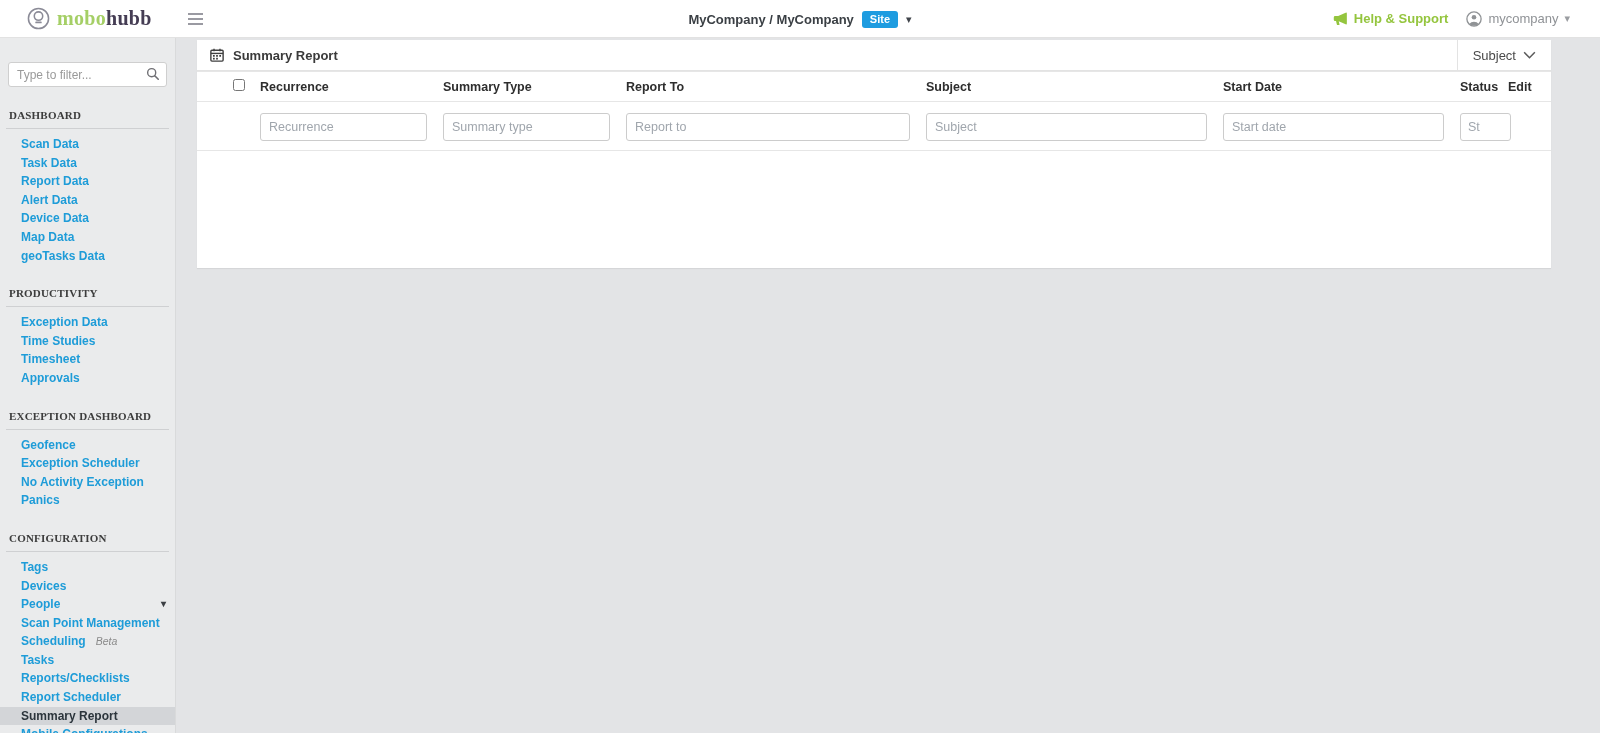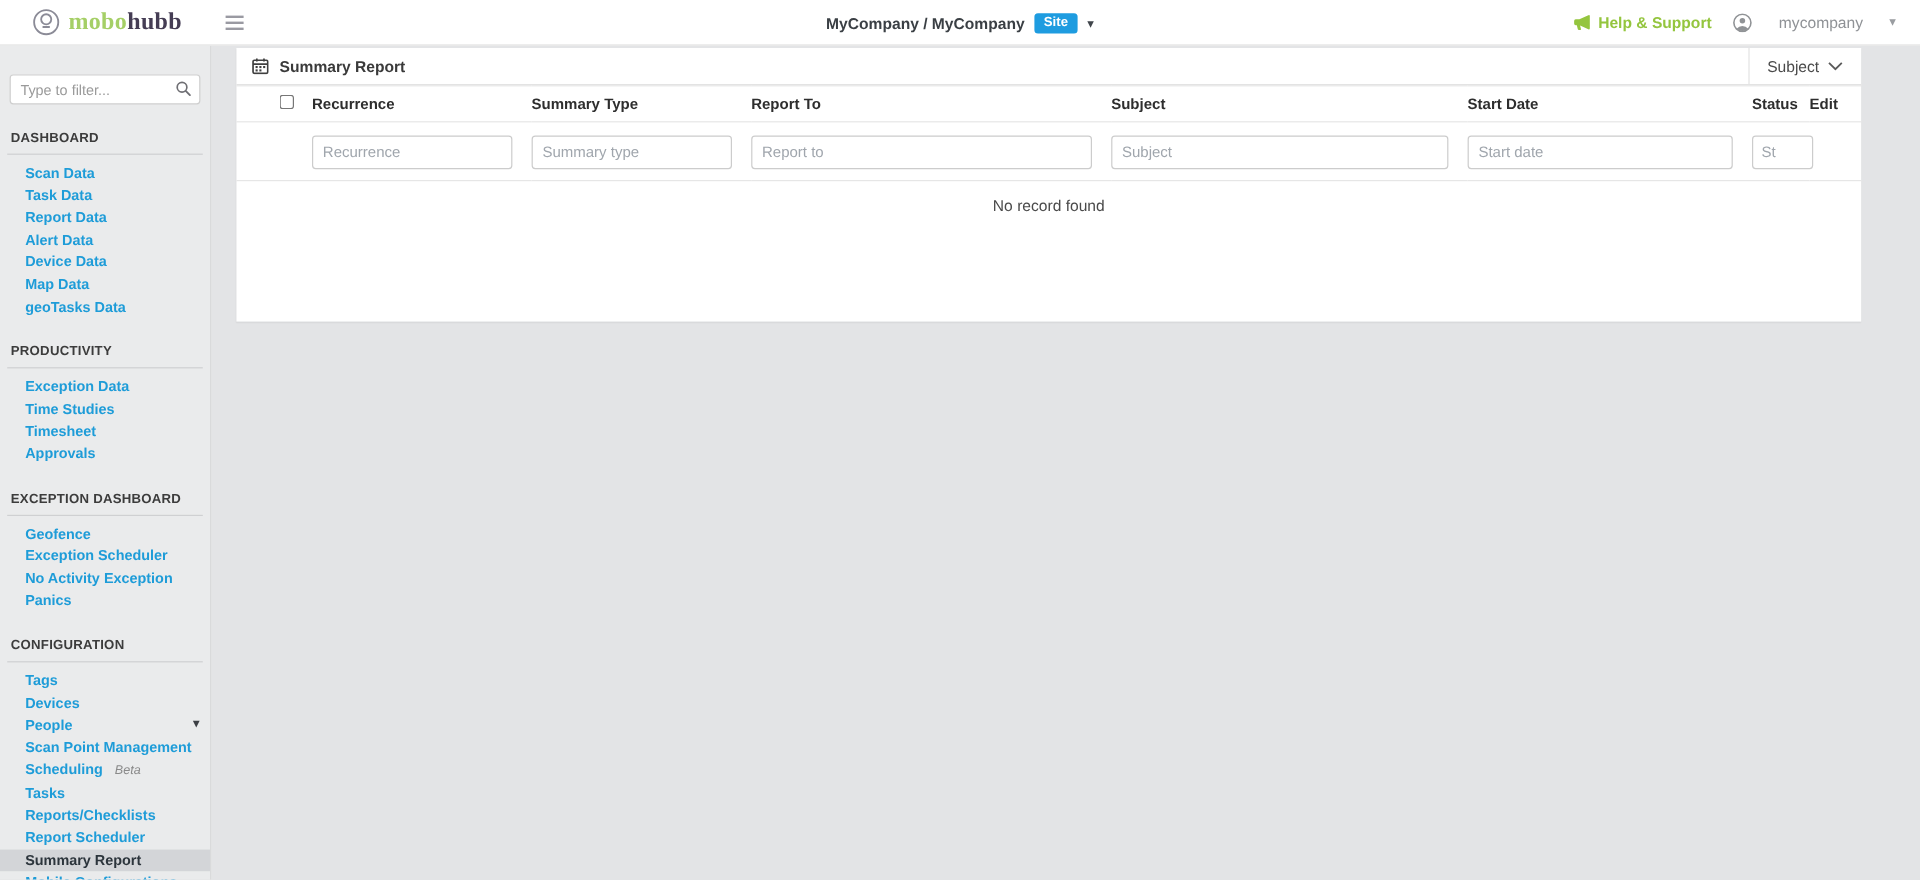--- a/index.html
+++ b/index.html
@@ -16,37 +16,37 @@
   .logo-hubb { color:#453d54; }
   .hamburger { margin-left:32px; cursor:pointer; padding:4px; }
   .hamburger div { width:15px; height:2px; background:#9a9aa2; margin:3px 0; }
   .top-center { position:absolute; left:0; right:0; top:0; height:38px; display:flex;
                 align-items:center; justify-content:center; gap:8px; pointer-events:none; }
   .top-center > * { pointer-events:auto; }
   .company-label { font-weight:700; color:#3a3f44; font-size:13px; cursor:pointer; }
   .site-badge { background:#1e9ce0; color:#fff; font-size:11px; font-weight:700;
                 padding:2px 8px 3px; border-radius:3px; }
   .caret-dark { color:#40454b; font-size:11px; cursor:pointer; }
-  .top-right { margin-left:auto; display:flex; align-items:center; gap:18px; padding-right:20px; }
+  .top-right { margin-left:auto; display:flex; align-items:center; gap:18px; padding-right:30px; }
   .help-link { display:flex; align-items:center; gap:6px; color:#94c53e; font-weight:700;
                font-size:13px; cursor:pointer; }
-  .user-menu { display:flex; align-items:center; gap:22px; color:#8f9296; font-size:13px; cursor:pointer; }
+  .user-menu { display:flex; align-items:center; gap:6px; color:#8f9296; font-size:13px; cursor:pointer; }
   .caret-gray { color:#9a9da1; font-size:11px; }
 
   
   .sidebar { position:absolute; top:38px; left:0; bottom:0; width:176px; background:#eaebec;
              border-right:1px solid #d9dadb; overflow:hidden; }
   .filter-wrap { position:relative; margin:24px 8px 0; }
   .filter-wrap input { width:100%; height:25px; border:1px solid #cfcfcf; border-radius:3px;
                        background:#fff; padding:0 26px 0 8px; font-size:12px; color:#444;
                        font-family:inherit; }
   .filter-wrap input::placeholder { color:#9a9a9a; }
   .filter-wrap .search-ic { position:absolute; right:7px; top:5px; }
   .side-section-title { margin:22px 9px 0; font-size:11px; font-weight:700; color:#3c3c3c;
-                        letter-spacing:.2px; }
+                        letter-spacing:.2px;font-family:Liberation Serif, serif; }
   .side-divider { border:0; border-top:1px solid #cfd0d2; margin:7px 6px 6px; }
   .side-item { position:relative; padding:0 8px 0 21px; line-height:18.6px; font-size:12px;
                font-weight:700; color:#1e9cd8; cursor:pointer; white-space:nowrap; }
   .side-item.active { background:#d3d5d8; color:#2c353c; }
   .side-item .beta { font-size:10.5px; font-style:italic; font-weight:400; color:#8a8a8a; margin-left:10px; }
   .side-item .item-caret { position:absolute; right:9px; top:0; color:#3c3f44; font-size:10px; }
 
   
   .main { position:absolute; top:38px; left:176px; right:0; bottom:0; }
   .panel { margin:2px 49px 0 21px; background:#fff; height:228px;
@@ -216,19 +216,16 @@
         <tr id="filter-row" class="filter-row">
             <td></td>
             <td><input type="text" placeholder="Recurrence" style=""></td>
             <td><input type="text" placeholder="Summary type" style=""></td>
             <td><input type="text" placeholder="Report to" style=""></td>
             <td><input type="text" placeholder="Subject" style=""></td>
             <td><input type="text" placeholder="Start date" style=""></td>
             <td><input type="text" placeholder="St" style=""></td>
             <td></td>
           </tr>
-        <tr class="empty-row">
-          <td colspan="8">No record found</td>
-        </tr>
       </tbody>
     </table>
   </section>
 </div>
 
 </body></html>

